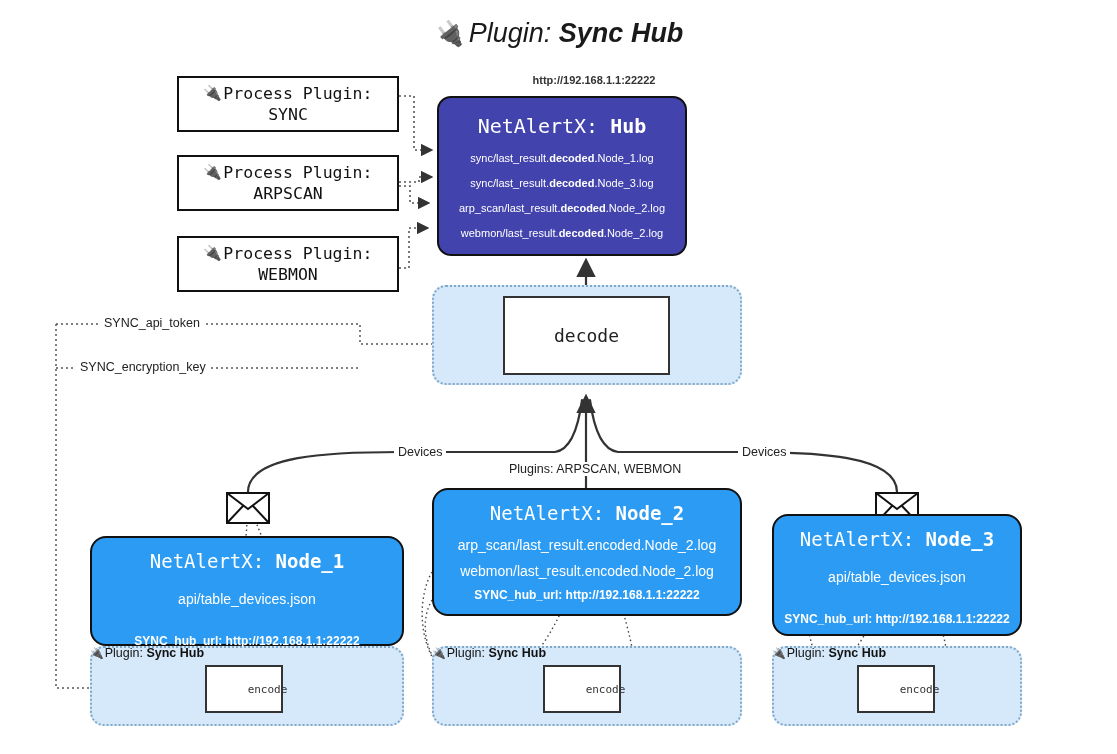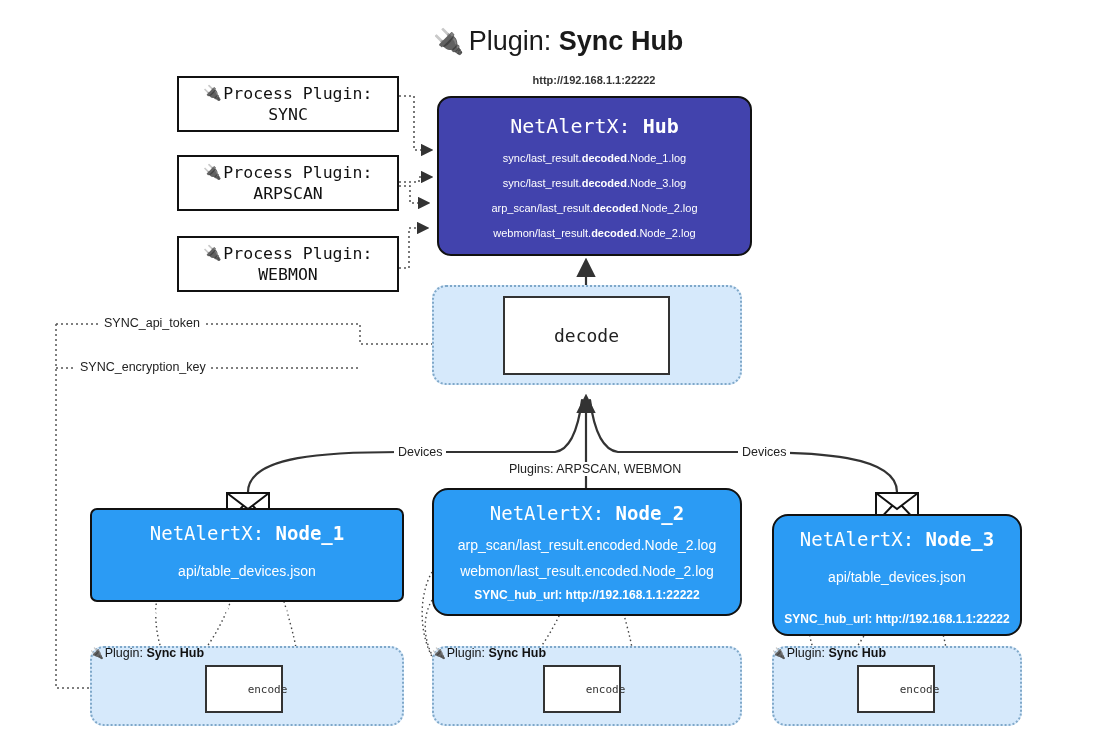--- a/index.html
+++ b/index.html
@@ -2,37 +2,37 @@
 <html><head>
 <meta charset="utf-8">
 <style>
   html,body{margin:0;padding:0;background:#ffffff;}
   body{width:1117px;height:754px;position:relative;overflow:hidden;
        font-family:"Liberation Sans", sans-serif;color:#1a1a1a;}
   .abs{position:absolute;box-sizing:border-box;}
   svg.layer{position:absolute;left:0;top:0;width:1117px;height:754px;pointer-events:none;}
 
   
-  #page-title{left:0;top:20px;width:1117px;text-align:center;font-size:27px;
-              line-height:42px;color:#1a1a1a;}
+  #page-title{left:0;top:12px;width:1117px;text-align:center;font-size:27px;
+              line-height:42px;color:#1a1a1a;font-style:italic;}
   #page-title .plug{font-size:25px;margin-right:4px;}
   #page-title .b{font-weight:bold;}
 
   
   .proc-box{border:2px solid #111;background:#fff;width:222px;height:56px;
             display:flex;flex-direction:column;align-items:center;justify-content:center;
             font-family:"DejaVu Sans Mono","Liberation Mono",monospace;
             font-size:16.5px;line-height:21px;color:#111;}
   .proc-box .l1{display:flex;align-items:center;}
   .proc-box .l1 .plug{font-size:15px;margin-right:1px;}
 
   
   #hub-url{left:449px;top:74px;width:290px;text-align:center;font-size:11px;
            font-weight:bold;color:#333;}
-  #hub-box{left:437px;top:96px;width:315px;height:160px;background:#4243ad;
+  #hub-box{left:437px;top:96px;width:250px;height:160px;background:#4243ad;
            border:2.5px solid #111;border-radius:14px;}
   #hub-title{font-family:"DejaVu Sans Mono","Liberation Mono",monospace;
              font-size:20px;color:#fff;text-align:center;margin-top:16px;}
   #hub-title .b{font-weight:bold;}
   .hub-line{color:#fff;font-size:11px;line-height:25px;text-align:center;}
   .hub-line .b{font-weight:bold;}
   #hub-lines{margin-top:8px;}
 
   
   #decode-wrap{left:432px;top:285px;width:310px;height:100px;background:#d6e9fb;
@@ -161,21 +161,21 @@
 </svg>
 <svg class="abs" style="left:564px;top:492px;width:44px;height:32px;">
   <rect x="1" y="1" width="42" height="30" fill="#fff" stroke="#111" stroke-width="2"></rect>
   <path d="M1,1 L22,17 L43,1 M1,31 L17,14 M43,31 L27,14" fill="none" stroke="#111" stroke-width="2"></path>
 </svg>
 <svg class="abs" style="left:875px;top:492px;width:44px;height:32px;">
   <rect x="1" y="1" width="42" height="30" fill="#fff" stroke="#111" stroke-width="2"></rect>
   <path d="M1,1 L22,17 L43,1 M1,31 L17,14 M43,31 L27,14" fill="none" stroke="#111" stroke-width="2"></path>
 </svg>
 
-<div class="abs node-box" style="left:90px;top:508px;width:314px;height:94px;border-radius:7px;">
+<div class="abs node-box" style="left:90px;top:536px;width:314px;height:110px;">
   <div class="node-title" style="margin-top:12px;">
     <span>NetAlertX:</span>
     <span class="b">Node_1</span>
   </div>
   <div class="node-line" style="margin-top:14px;">api/table_devices.json</div>
   <div class="node-url" style="margin-top:22px;">SYNC_hub_url: http://192.168.1.1:22222</div>
 </div>
 
 <div class="abs node-box" style="left:432px;top:488px;width:310px;height:128px;">
   <div class="node-title" style="margin-top:12px;">

